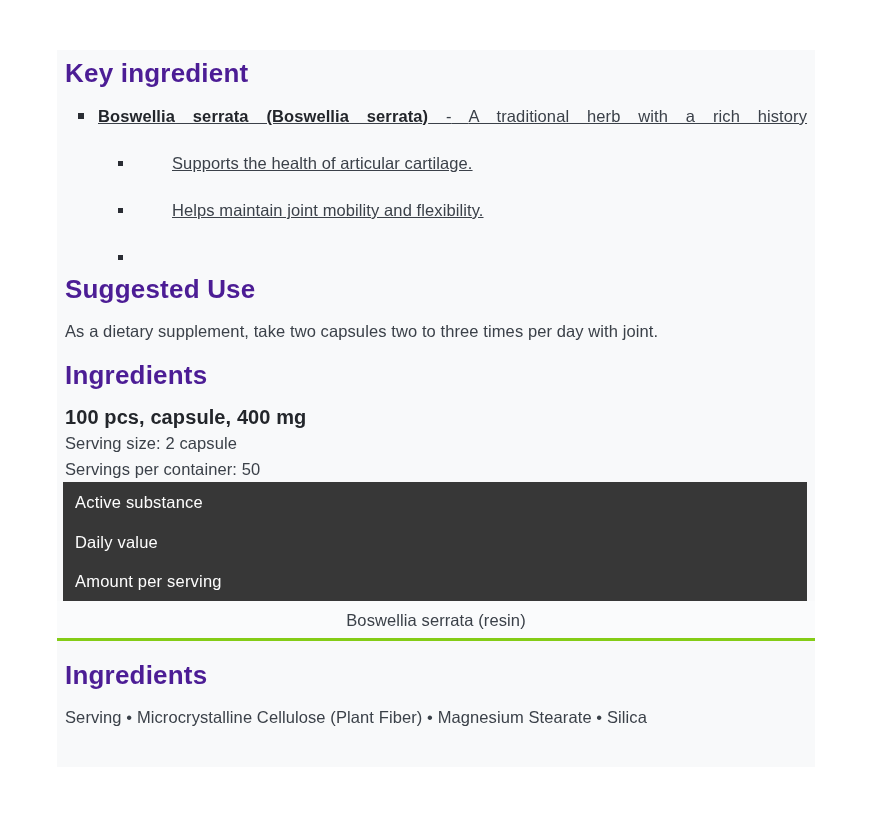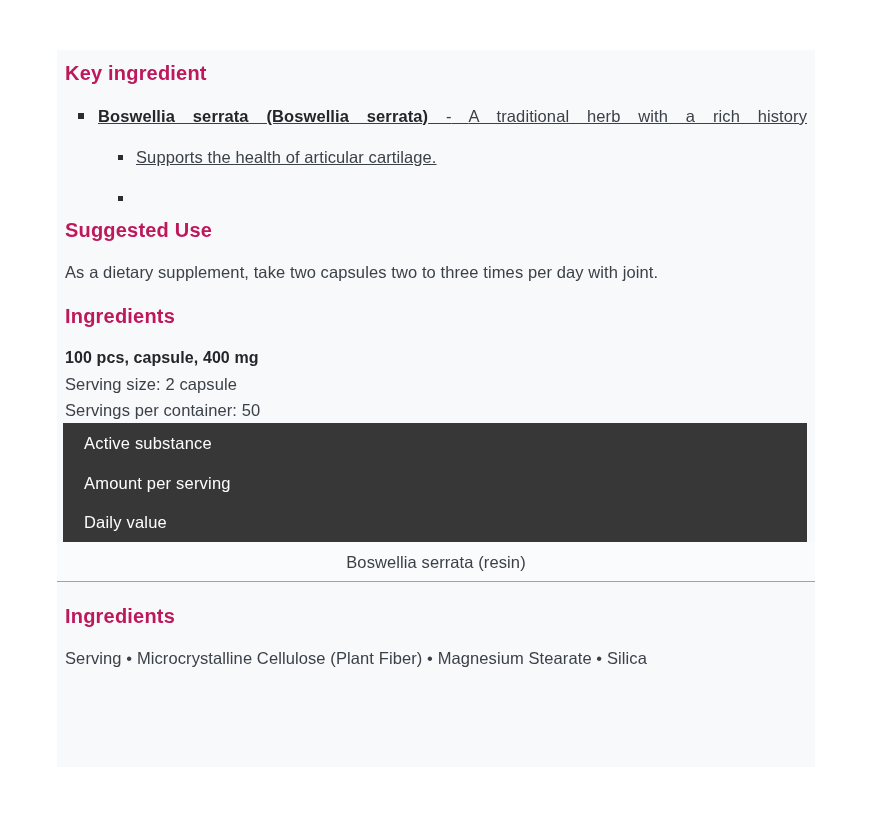--- a/index.html
+++ b/index.html
@@ -14,24 +14,24 @@
     position: absolute;
     left: 57px; top: 50px;
     width: 758px; height: 717px;
     background: #f8f9fa;
     padding: 8px;
     font-size: 16.5px;
     line-height: 26px;
     letter-spacing: 0.1px;
   }
   h2 {
-    font-size: 20px;
+    font-size: 26px;
     line-height: 27px;
     font-weight: 700;
-    color: #be185d;
+    color: #4c1d95;
     letter-spacing: 0.2px;
   }
   .h-key { margin-top: 2px; }
   .h-use { margin-top: 16px; }
   .h-ingr { margin-top: 18px; }
   .h-ingr2 { margin-top: 21px; }
 
   .bullet { display: flex; align-items: flex-start; }
   .main-bullet { margin-top: 16px; text-decoration: underline; }
   .sq {
@@ -40,48 +40,48 @@
     background: #2a2d33;
     margin: 10px 14px 0 13px;
   }
   .sq-sub { width: 5px; height: 5px; margin: 11px 13px 0 0; }
   .bullet .content { flex: 1; }
 
   .jline { text-align: justify; text-align-last: justify; }
   .jline b { color: #23262b; font-weight: 700; }
 
   .sub-list { margin-top: 2px; padding-left: 20px; }
-  .sub-bullet { margin-top: 15px; }
+  .sub-bullet { margin-top: 21px; gap: 36px; }
 
   .para { margin-top: 15px; }
-  .spec { margin-top: 15px; font-weight: 700; color: #23262b; font-size: 16px; }
+  .spec { margin-top: 15px; font-weight: 700; color: #23262b; font-size: 20px; }
   .line-tight { margin-top: 0; }
 
   .facts-table { margin-top: 0; }
   .facts-head {
     margin-left: -2px;
     background: #373737;
   }
   .hcell {
     height: 39.7px;
     display: flex;
     align-items: center;
-    padding-left: 21px;
+    padding-left: 12px;
     color: #fdfdfd;
     font-weight: 500;
     letter-spacing: 0.2px;
   }
   .fcell {
     height: 40px;
     margin: 0 -8px;
     background: #fafbfc;
     display: flex;
     align-items: center;
     justify-content: center;
-    border-bottom: 1px solid #84cc16;
+    border-bottom: 3px solid #84cc16;
     color: #3b4149;
   }
 </style>
 </head>
 <body>
 
 <div class="card">
 
   <h2 class="h-key">Key ingredient</h2>
 
@@ -94,38 +94,42 @@
         <span>A traditional herb with a rich history</span>
       </div>
 
       <div class="sub-list">
         <div class="bullet sub-bullet">
           <span class="sq sq-sub"></span>
           <div>Supports the health of articular cartilage.</div>
         </div>
         <div class="bullet sub-bullet">
           <span class="sq sq-sub"></span>
+          <div>Helps maintain joint mobility and flexibility.</div>
+        </div>
+        <div class="bullet sub-bullet">
+          <span class="sq sq-sub"></span>
         </div>
       </div>
     </div>
   </div>
 
   <h2 class="h-use">Suggested Use</h2>
   <div class="para">As a dietary supplement, take two capsules two to three times per day with joint.</div>
 
   <h2 class="h-ingr">Ingredients</h2>
   <div class="spec">100 pcs, capsule, 400 mg</div>
   <div class="line-tight">Serving size: 2 capsule</div>
   <div class="line-tight">Servings per container: 50</div>
 
   <div class="facts-table">
     <div class="facts-head">
       <div class="hcell">Active substance</div>
+      <div class="hcell">Daily value</div>
       <div class="hcell">Amount per serving</div>
-      <div class="hcell">Daily value</div>
     </div>
     <div class="fcell">Boswellia serrata (resin)</div>
   </div>
 
   <h2 class="h-ingr2">Ingredients</h2>
   <div class="para">Serving • Microcrystalline Cellulose (Plant Fiber) • Magnesium Stearate • Silica</div>
 
 </div>
 
 </body></html>

